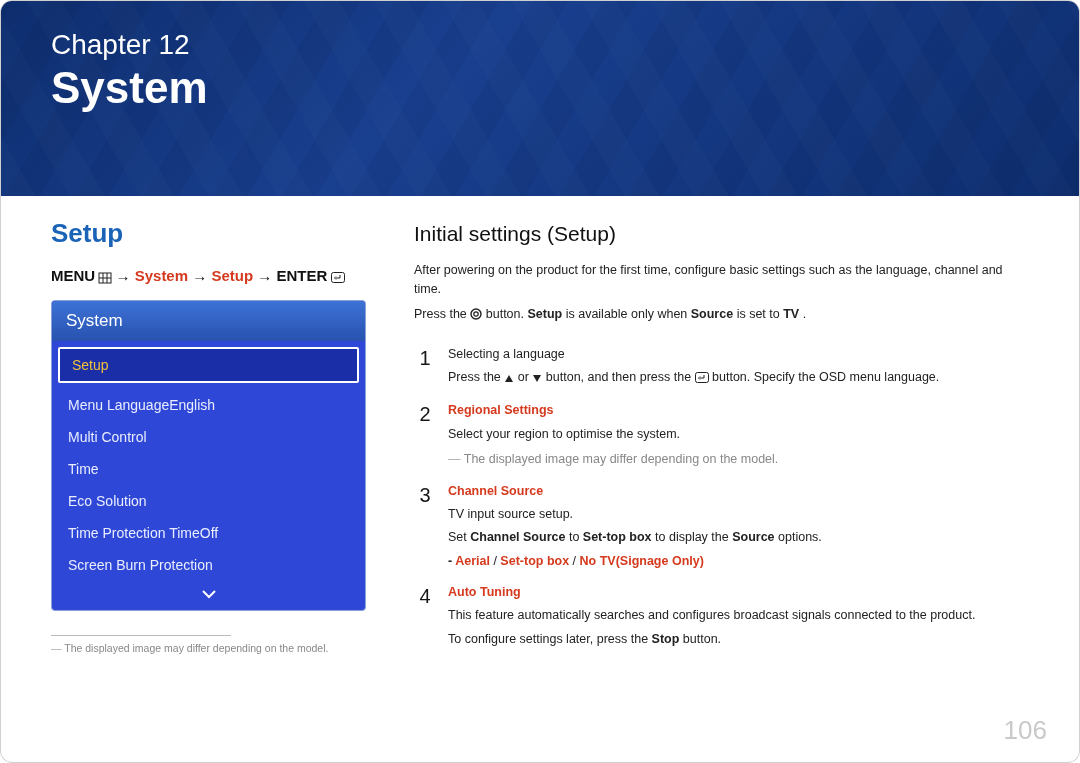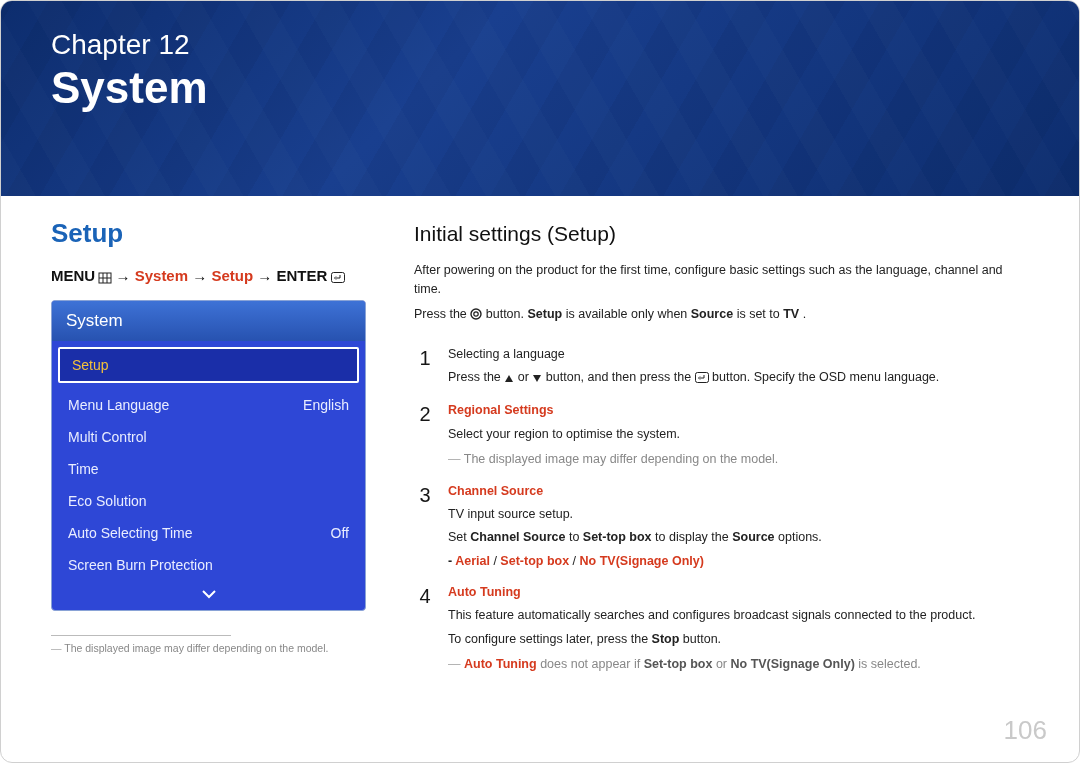--- a/index.html
+++ b/index.html
@@ -13,21 +13,21 @@
 .hdr h1{color:#fff;font-size:44px;font-weight:600;position:relative;margin-top:2px}
 .body{display:flex;padding:22px 48px 24px 50px;gap:48px}
 .left{width:315px;flex:0 0 315px}
 .left h3{color:#1a63b7;font-size:26px;font-weight:700;margin-bottom:18px}
 .crumbs{font-size:15px;color:#111;margin-bottom:14px}
 .crumbs .b{font-weight:700}
 .crumbs .hl{color:#d53a1e;font-weight:700}
 .menu{border:1px solid #8aa3d6;border-radius:4px;overflow:hidden;background:#2e47d6}
 .menu-hd{background:linear-gradient(#3e72d6,#2752b0);color:#fff;font-size:17px;padding:10px 14px}
 .menu-sel{margin:6px;border:2px solid #fff;background:#1a2ea8;color:#f3c23b;font-size:14px;padding:8px 12px;border-radius:2px}
-.menu-row{display:flex;justify-content:space-between;color:#e9edff;font-size:14px;padding:8px 16px}
+.menu-row{display:flex;color:#e9edff;font-size:14px;padding:8px 16px}
 .menu-foot{text-align:center;color:#fff;padding:6px 0 8px;font-size:13px}
 .footrule{width:180px;border:0;border-top:1px solid #bbb;margin:24px 0 6px}
 .footnote{font-size:10.5px;color:#888}
 .footnote::before{content:"― ";color:#aaa}
 .right{flex:1;font-size:12.5px;color:#222;line-height:1.55}
 .right h2{font-size:21px;font-weight:400;color:#111;margin-bottom:10px}
 .intro{margin-bottom:6px}
 .note{margin-bottom:18px}
 .ol{list-style:none;counter-reset:step}
 .ol>li{counter-increment:step;position:relative;padding-left:34px;margin-bottom:12px}
@@ -93,21 +93,21 @@
           </div>
         <div class="menu-row">
             <span>Time</span>
             <span></span>
           </div>
         <div class="menu-row">
             <span>Eco Solution</span>
             <span></span>
           </div>
         <div class="menu-row">
-            <span>Auto Selecting Time</span>
+            <span>Time Protection Time</span>
             <span>Off</span>
           </div>
         <div class="menu-row">
             <span>Screen Burn Protection</span>
             <span></span>
           </div>
         <div class="menu-foot">
           <svg width="14" height="9">
               <path d="M1 1 L7 7 L13 1" fill="none" stroke="#fff" stroke-width="2"></path>
             </svg>
@@ -186,27 +186,19 @@
         </li>
 
         <li>
           <div class="red">Auto Tuning</div>
           <div class="sub">This feature automatically searches and configures broadcast signals connected to the product.</div>
           <div class="sub">
             <span>To configure settings later, press the </span>
             <span class="b">Stop</span>
             <span> button.</span>
           </div>
-          <div class="tip">
-            <span class="red">Auto Tuning</span>
-            <span> does not appear if </span>
-            <span class="b">Set-top box</span>
-            <span> or </span>
-            <span class="b">No TV(Signage Only)</span>
-            <span> is selected.</span>
-          </div>
         </li>
       </ol>
     </div>
   </div>
 
   <div class="pgnum">106</div>
 </div>
 
 </body></html>

